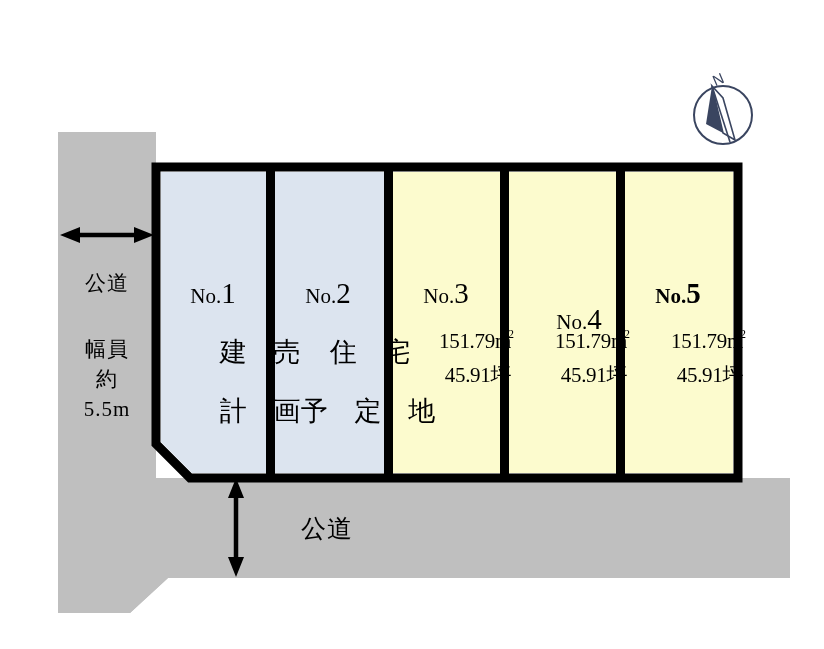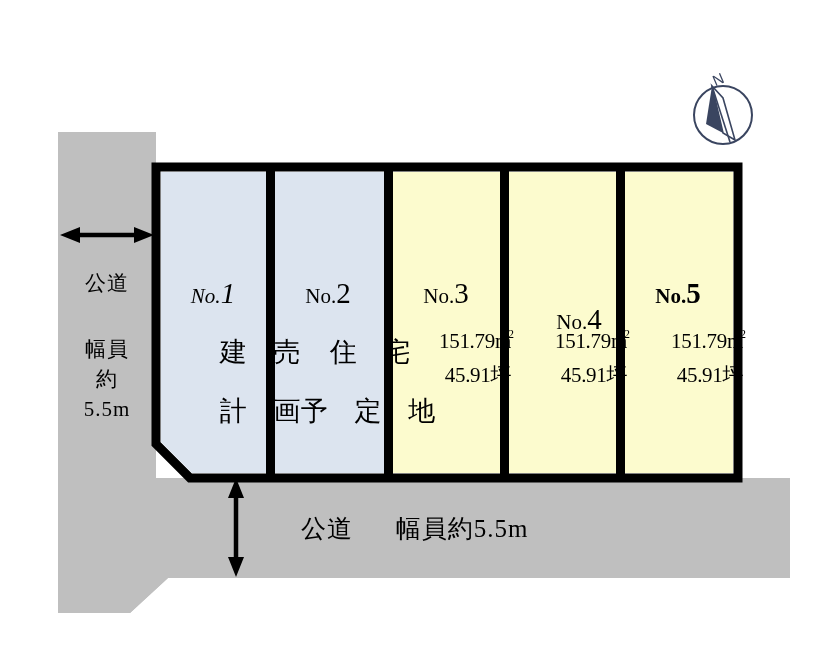--- a/index.html
+++ b/index.html
@@ -125,23 +125,22 @@
   </svg>
 
   <div class="txt centered compass-n" style="left:718px; top:79px;">N</div>
 
   <div class="txt centered road-left-label" style="left:107px; top:283px;">公道</div>
   <div class="txt centered road-left-label" style="left:107px; top:349px;">幅員</div>
   <div class="txt centered road-left-label" style="left:107px; top:379px;">約</div>
   <div class="txt centered road-left-label" style="left:107px; top:409px;">5.5m</div>
 
   <div class="txt centered road-bottom-label" style="left:327px; top:528px;">公道</div>
-  <div class="txt centered road-bottom-label" style="left:462px; top:528px;">幅員約5.5m</div>
 
-  <div class="txt centered lot-no" style="left:213px; top:293px;font-style:italic;">
+  <div class="txt centered lot-no" style="left:213px; top:293px;">
     <span class="pre">No.</span><span>1</span>
   </div>
 
   <div class="txt centered lot-no" style="left:328px; top:293px;">
     <span class="pre">No.</span><span>2</span>
   </div>
 
   <div class="txt centered phrase-cell" style="left:217px; top:352px;">建 売</div>
   <div class="txt centered phrase-cell" style="left:217px; top:411px;">計 画</div>
   <div class="txt centered phrase-cell" style="left:327px; top:352px;">住 宅</div>

